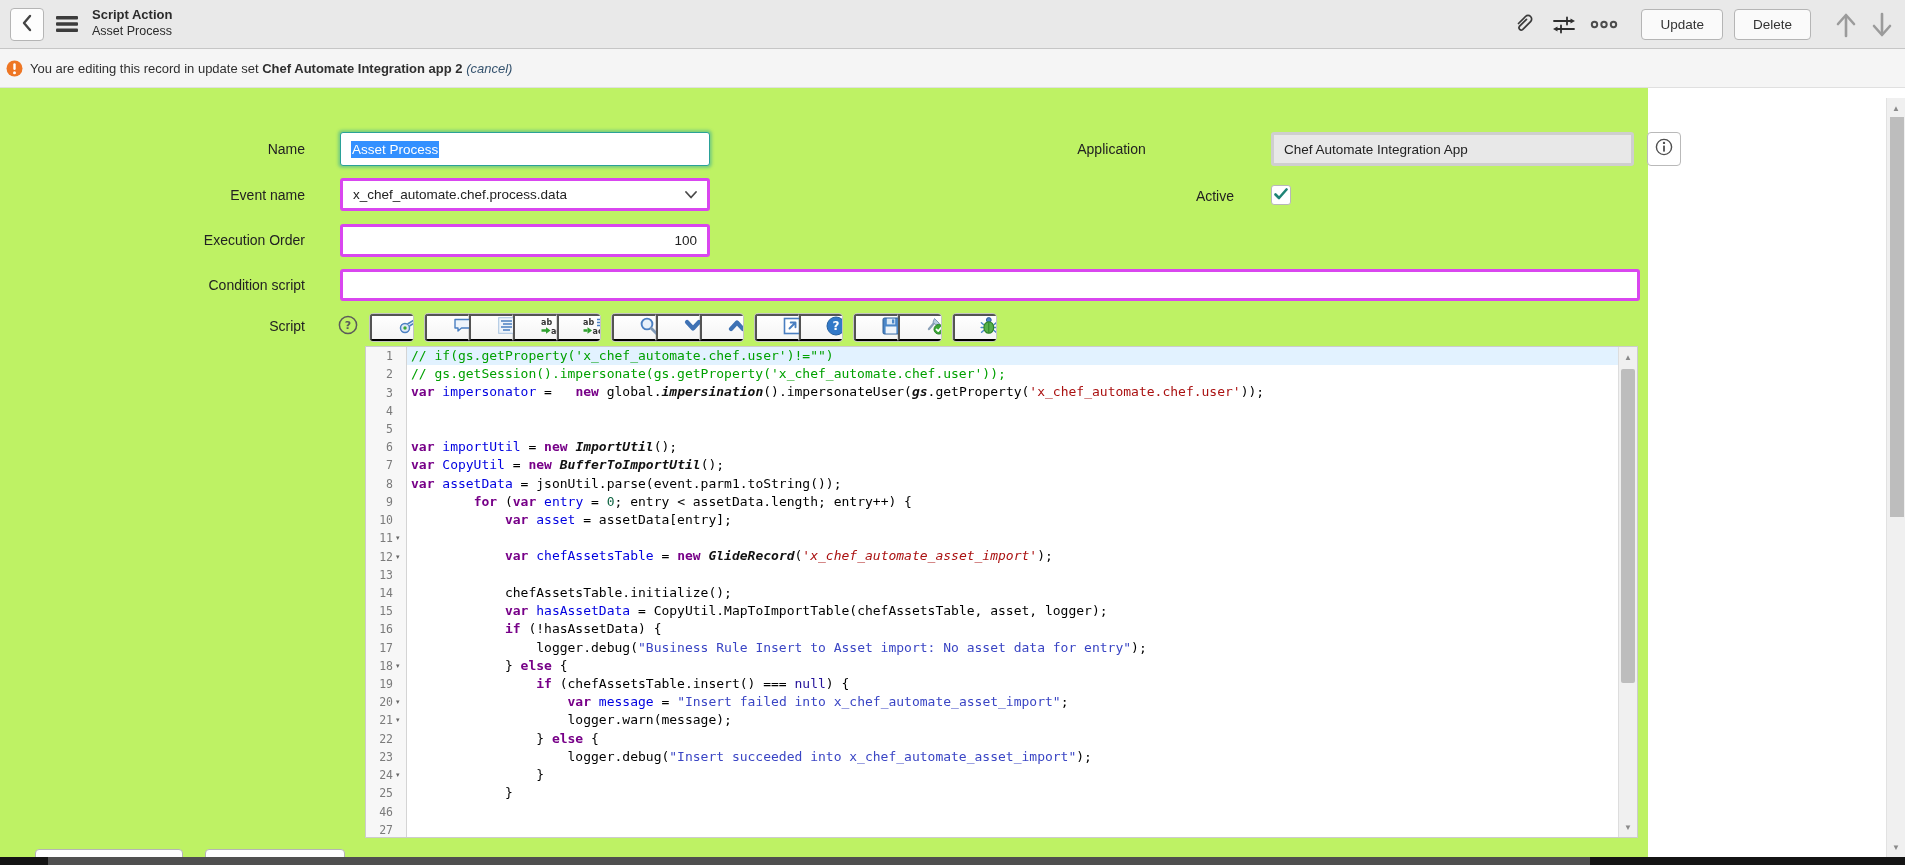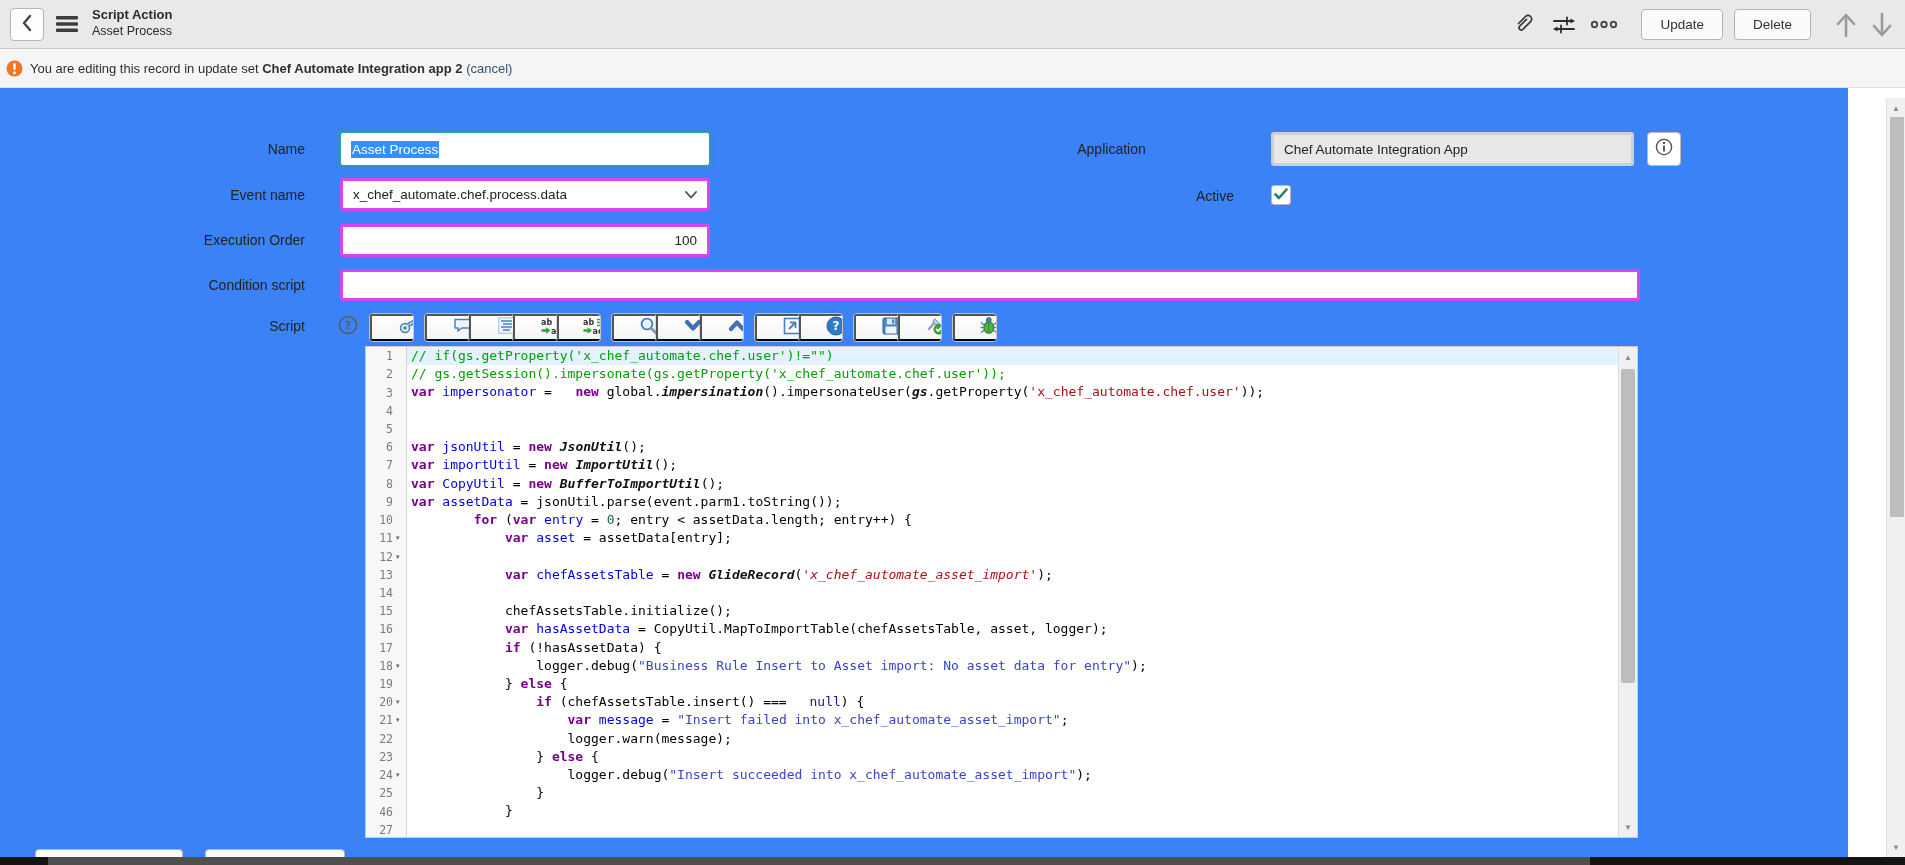--- a/index.html
+++ b/index.html
@@ -1,37 +1,37 @@
 <!DOCTYPE html>
 <html><head>
 <meta charset="utf-8">
 <style>
   html,body{margin:0;padding:0;width:1905px;height:865px;overflow:hidden;background:#fff;}
   *{box-sizing:border-box;}
-  .screen{position:relative;width:1848px;height:865px;background:#3b82f6;font-family:"Liberation Sans",sans-serif;color:#2b2b2b;}
+  .screen{position:relative;width:1648px;height:865px;background:#bef264;font-family:"Liberation Sans",sans-serif;color:#2b2b2b;}
 
   
   .hdr{position:absolute;left:0;top:0;width:1905px;height:49px;background:#e9e9e9;border-bottom:1px solid #c6c6c6;}
   .back-btn{position:absolute;left:10px;top:8px;width:34px;height:33px;background:#fdfdfd;border:1px solid #b5b5b5;border-radius:4px;display:flex;align-items:center;justify-content:center;cursor:pointer;}
   .burger{position:absolute;left:56px;top:15px;cursor:pointer;}
   .hdr-title{position:absolute;left:92px;top:7px;}
   .hdr-title .t1{font-size:13px;font-weight:bold;line-height:16px;}
   .hdr-title .t2{font-size:12.5px;line-height:16px;}
   .hdr-right{position:absolute;right:8px;top:0;height:49px;display:flex;align-items:center;gap:16px;}
   .hbtn{display:flex;align-items:center;justify-content:center;width:30px;height:32px;cursor:pointer;}
   .hdr-buttons{display:flex;gap:11px;margin-left:6px;}
   .push-btn{height:31px;padding:0 18px;background:#fafafa;border:1px solid #b5b5b5;border-radius:4px;font-size:13.5px;color:#333;font-family:"Liberation Sans",sans-serif;cursor:pointer;}
   .hdr-nav{display:flex;gap:6px;margin-left:4px;}
 
   
   .notice{position:absolute;left:0;top:49px;width:1905px;height:39px;background:#f5f5f5;border-bottom:1px solid #e0e0e0;display:flex;align-items:center;}
   .notice .wicon{margin:0 7px 0 6px;display:flex;}
   .notice .ntext{font-size:13px;color:#2f2f2f;}
   .notice .nbold{font-weight:bold;}
-  .notice .ncancel{color:#35536e;cursor:pointer;}
+  .notice .ncancel{color:#35536e;cursor:pointer;font-style:italic;}
 
   
   .flabel{position:absolute;font-size:14px;color:#222;text-align:right;width:245px;left:60px;}
   .flabel.right-col{left:989px;}
   .fld{position:absolute;border:3px solid #d946ef;border-radius:3px;background:#fff;font-size:13.5px;color:#222;display:flex;align-items:center;padding:0 10px;}
   .fld.focus{border:1px solid #2aa198;box-shadow:0 0 3px 1.5px rgba(42,161,152,.45);}
   .sel-text{background:#3390ff;color:#fff;padding:1px 1px;}
   .select-fld{justify-content:space-between;cursor:pointer;}
   .readonly-fld{background:#e8e8e8;border-color:#cfcfcf;}
   .num-fld{justify-content:flex-end;}
@@ -55,21 +55,21 @@
   .cline{height:18.22px;line-height:18.22px;white-space:pre;font-family:"DejaVu Sans Mono",monospace;font-size:13px;padding-left:4px;}
   .cline.active{background:#e2f2ff;}
   .tok-c{color:#00a000;}
   .tok-k{color:#770088;font-weight:bold;}
   .tok-d{color:#0000e0;}
   .tok-t{color:#111;font-style:italic;font-weight:bold;}
   .tok-s1{color:#aa1111;}
   .tok-s1i{color:#aa1111;font-style:italic;}
   .tok-s2{color:#3a45c4;}
   .tok-n{color:#116644;}
-  .tok-a{color:#221199;margin-left:15px;}
+  .tok-a{color:#221199;}
   .tok-p{color:#000;}
 
   
   .ed-scroll{width:19px;flex:none;background:#f0f0f0;border-left:1px solid #ddd;position:relative;}
   .sb-arrow{position:absolute;left:0;width:18px;height:16px;display:flex;align-items:center;justify-content:center;font-size:8px;color:#8a8a8a;}
   .ed-thumb{position:absolute;left:2px;width:14px;background:#bdbdbd;border-radius:2px;}
 
   
   .page-scroll{position:absolute;left:1886px;top:98px;width:19px;height:759px;background:#f0f0f0;border-left:1px solid #e2e2e2;}
   .page-thumb{position:absolute;left:2.5px;top:19px;width:14px;height:400px;background:#bdbdbd;}
@@ -451,21 +451,20 @@
           <span class="gnum">27</span>
           <span class="gfold"></span>
         </div>
       </div>
     <div class="codepane" id="code">
         <div class="cline active"><span class="tok-c">// if(gs.getProperty('x_chef_automate.chef.user')!="")</span></div>
         <div class="cline"><span class="tok-c">// gs.getSession().impersonate(gs.getProperty('x_chef_automate.chef.user'));</span></div>
         <div class="cline"><span class="tok-k">var</span><span class="tok-p"> </span><span class="tok-d">impersonator</span><span class="tok-p"> =   </span><span class="tok-k">new</span><span class="tok-p"> global.</span><span class="tok-t">impersination</span><span class="tok-p">().impersonateUser(</span><span class="tok-t">gs</span><span class="tok-p">.getProperty(</span><span class="tok-s1">'x_chef_automate.chef.user'</span><span class="tok-p">));</span></div>
         <div class="cline"></div>
         <div class="cline"></div>
-        <div class="cline"><span class="tok-k">var</span><span class="tok-p"> </span><span class="tok-d">jsonUtil</span><span class="tok-p"> = </span><span class="tok-k">new</span><span class="tok-p"> </span><span class="tok-t">JsonUtil</span><span class="tok-p">();</span></div>
         <div class="cline"><span class="tok-k">var</span><span class="tok-p"> </span><span class="tok-d">importUtil</span><span class="tok-p"> = </span><span class="tok-k">new</span><span class="tok-p"> </span><span class="tok-t">ImportUtil</span><span class="tok-p">();</span></div>
         <div class="cline"><span class="tok-k">var</span><span class="tok-p"> </span><span class="tok-d">CopyUtil</span><span class="tok-p"> = </span><span class="tok-k">new</span><span class="tok-p"> </span><span class="tok-t">BufferToImportUtil</span><span class="tok-p">();</span></div>
         <div class="cline"><span class="tok-k">var</span><span class="tok-p"> </span><span class="tok-d">assetData</span><span class="tok-p"> = jsonUtil.parse(event.parm1.toString());</span></div>
         <div class="cline"><span class="tok-p">        </span><span class="tok-k">for</span><span class="tok-p"> (</span><span class="tok-k">var</span><span class="tok-p"> </span><span class="tok-d">entry</span><span class="tok-p"> = </span><span class="tok-n">0</span><span class="tok-p">; entry &lt; assetData.length; entry++) {</span></div>
         <div class="cline"><span class="tok-p">            </span><span class="tok-k">var</span><span class="tok-p"> </span><span class="tok-d">asset</span><span class="tok-p"> = assetData[entry];</span></div>
         <div class="cline"></div>
         <div class="cline"><span class="tok-p">            </span><span class="tok-k">var</span><span class="tok-p"> </span><span class="tok-d">chefAssetsTable</span><span class="tok-p"> = </span><span class="tok-k">new</span><span class="tok-p"> </span><span class="tok-t">GlideRecord</span><span class="tok-p">(</span><span class="tok-s1i">'x_chef_automate_asset_import'</span><span class="tok-p">);</span></div>
         <div class="cline"></div>
         <div class="cline"><span class="tok-p">            chefAssetsTable.initialize();</span></div>
         <div class="cline"><span class="tok-p">            </span><span class="tok-k">var</span><span class="tok-p"> </span><span class="tok-d">hasAssetData</span><span class="tok-p"> = CopyUtil.MapToImportTable(chefAssetsTable, asset, logger);</span></div>

